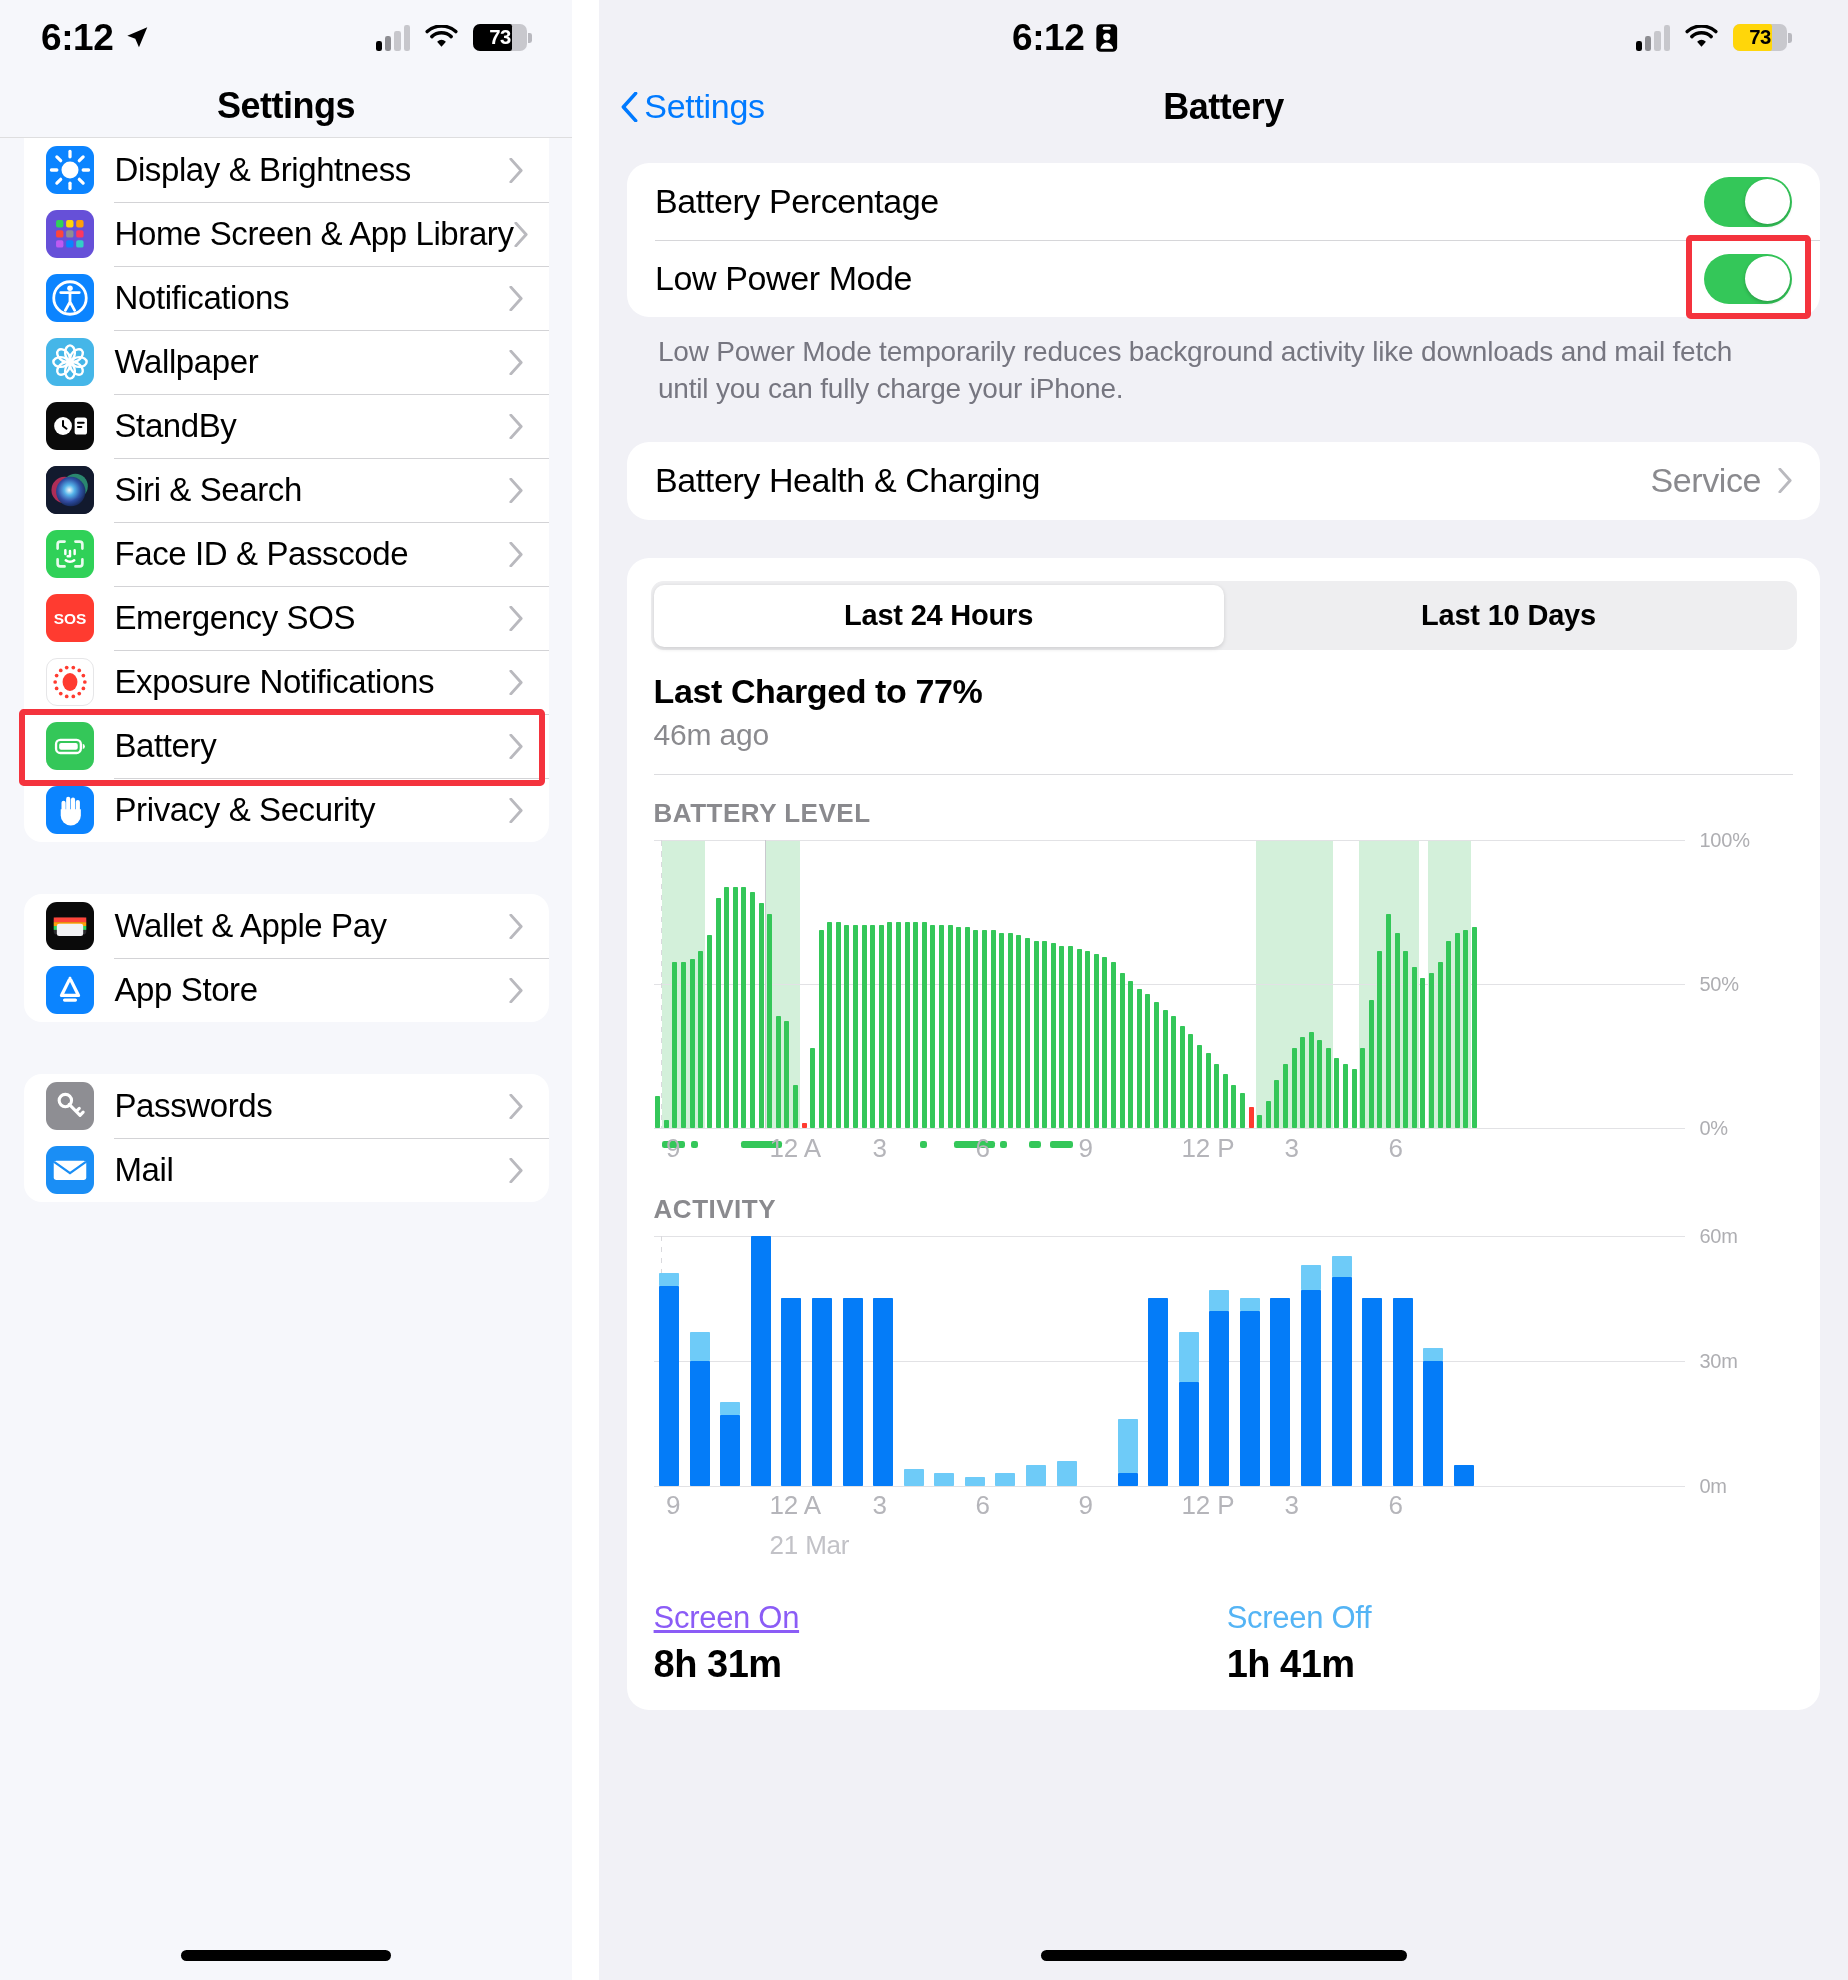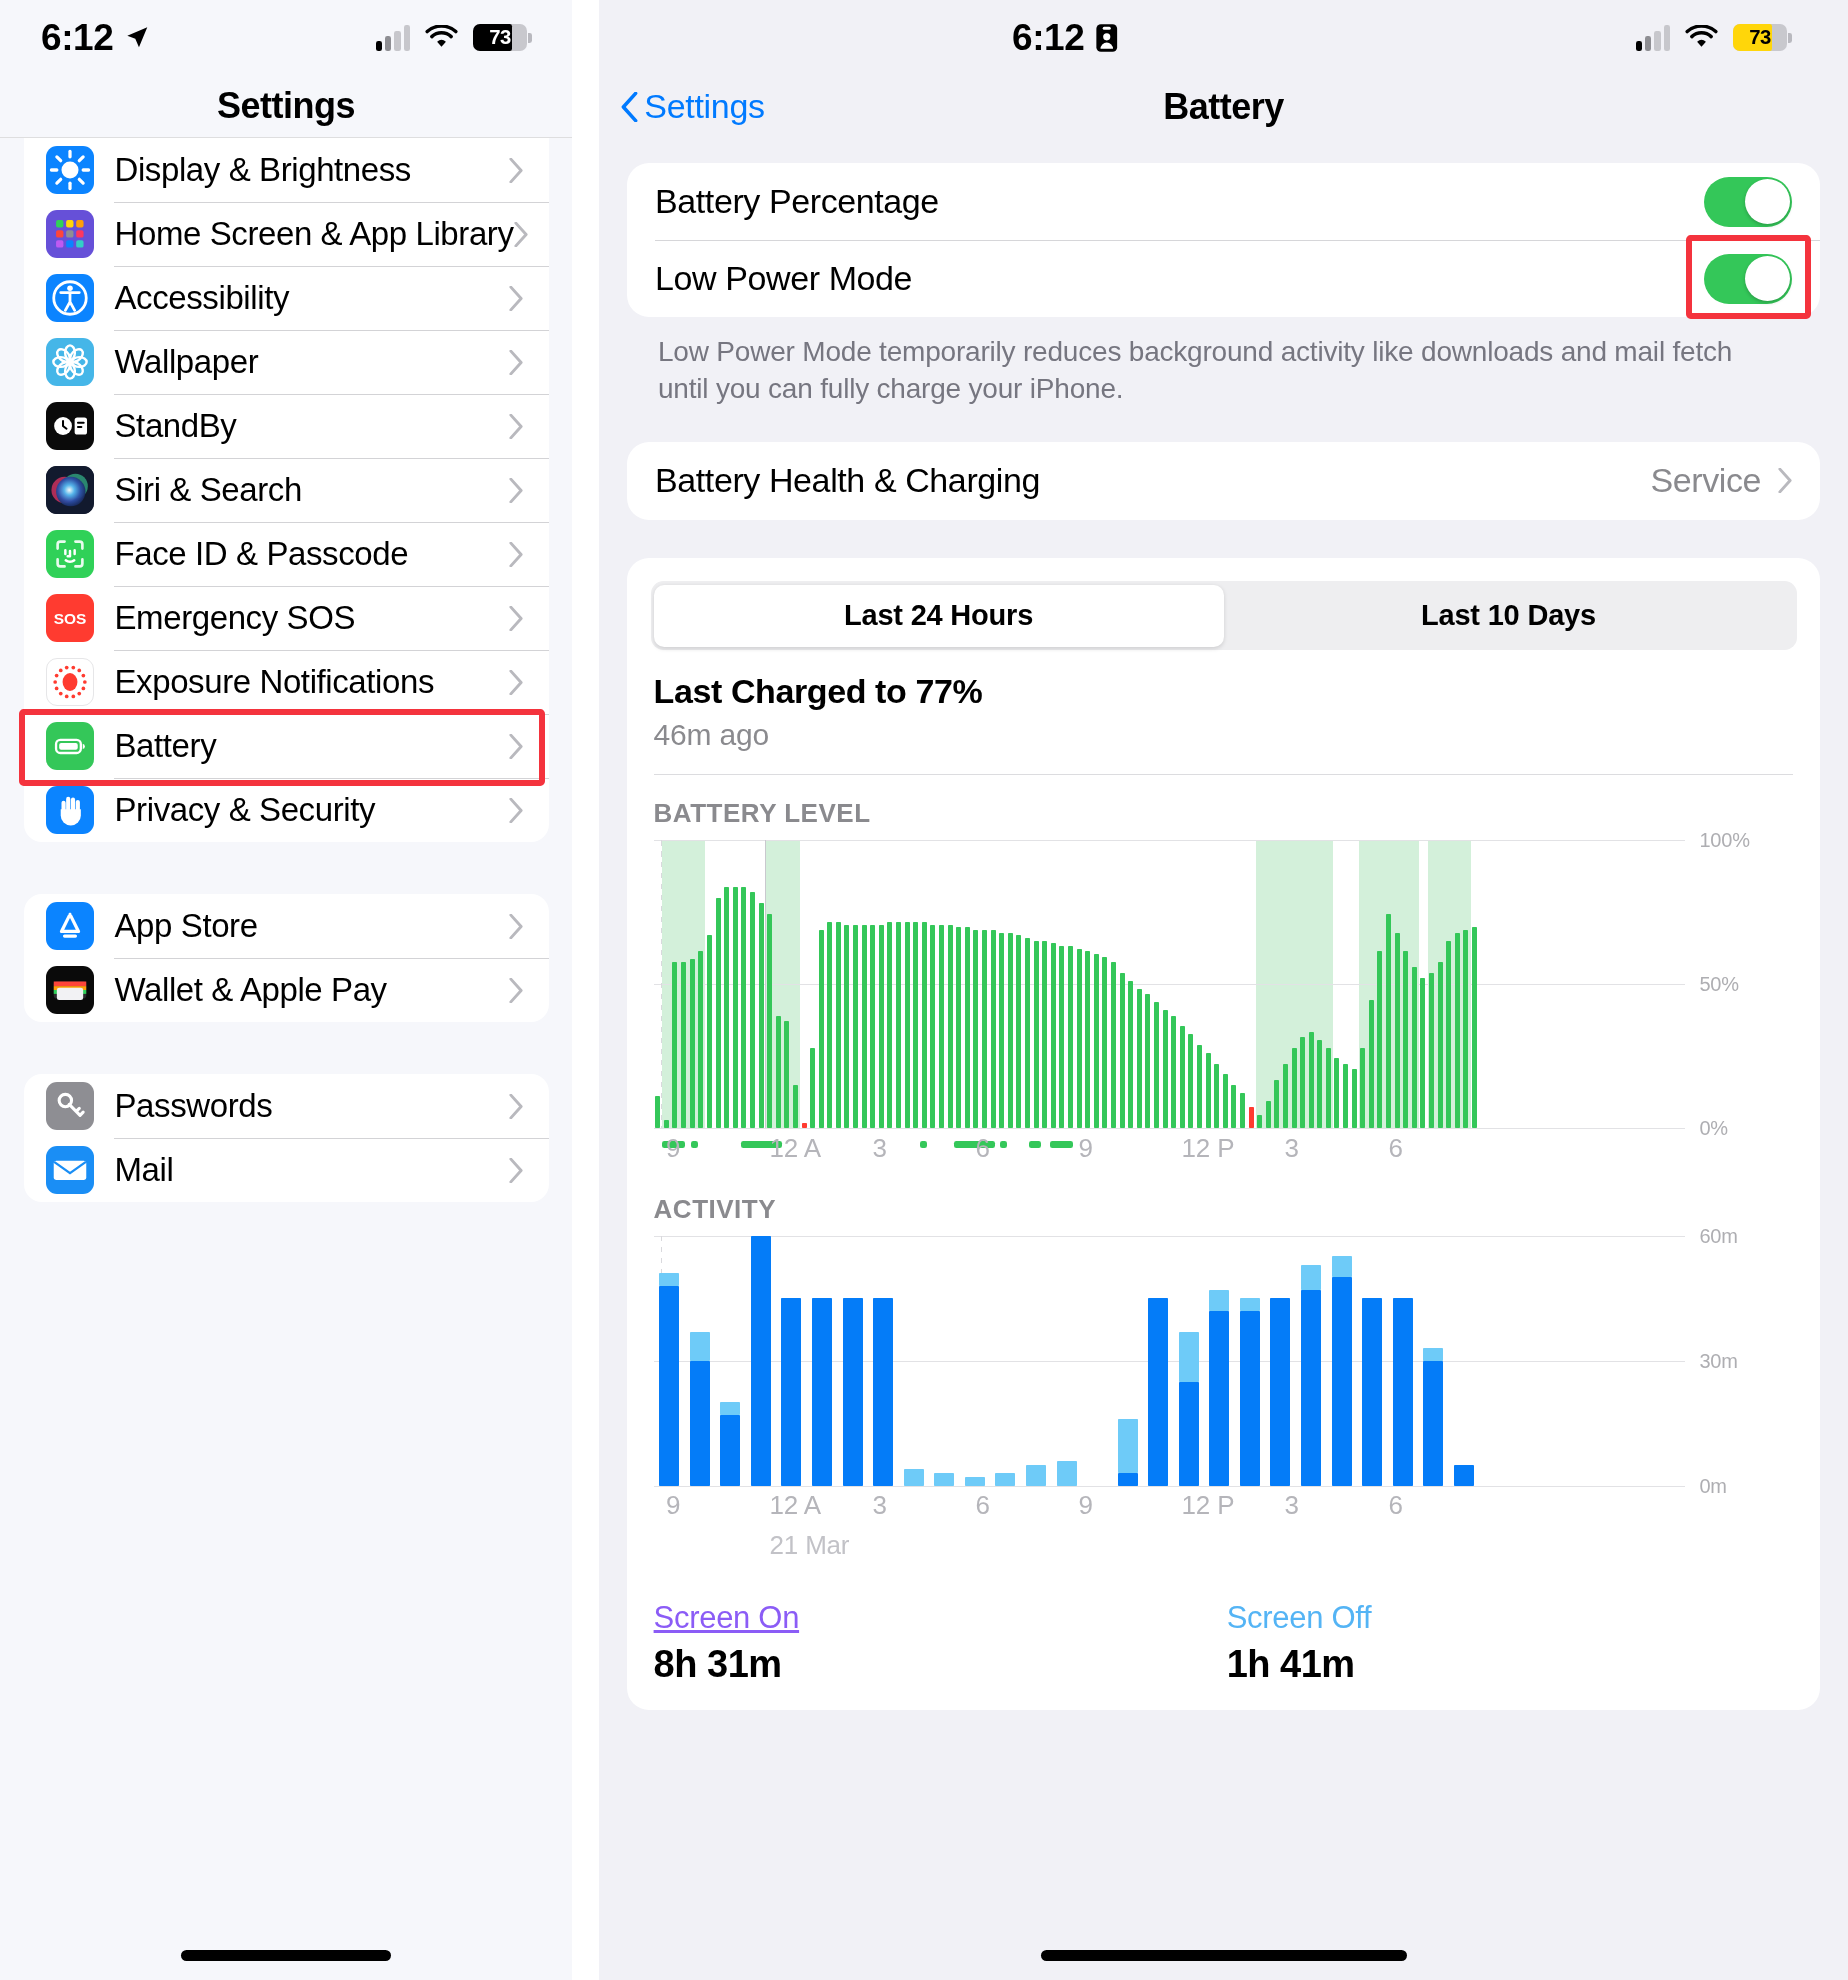--- a/index.html
+++ b/index.html
@@ -300,21 +300,21 @@
             </svg>
      </div>
           <div class="row">
        <span class="app-icon" style="background:#0b84ff;">
               <svg viewBox="0 0 62 62" width="48" height="48">
         <circle cx="31" cy="31" r="21" fill="none" stroke="#fff" stroke-width="3.6"></circle>
         <circle cx="31" cy="18.5" r="3.6" fill="#fff"></circle>
         <path d="M19 24 H43 M31 24 V36 M31 36 L25 47 M31 36 L37 47" stroke="#fff" stroke-width="3.6" stroke-linecap="round" fill="none"></path>
       </svg>
             </span>
-       <div class="row-label">Accessibility</div>
+       <div class="row-label">Notifications</div>
        <svg class="chev" viewBox="0 0 12 22">
   <path d="M1.5 1 L10.5 11 L1.5 21" stroke="#b9b9be" stroke-width="2.6" fill="none" stroke-linecap="round" stroke-linejoin="round"></path>
             </svg>
      </div>
           <div class="row">
        <span class="app-icon" style="background:#45b6e8;">
               <svg viewBox="0 0 62 62" width="48" height="48">
                 <ellipse cx="31" cy="19" rx="6.3" ry="9.5" fill="none" stroke="#fff" stroke-width="3.1" transform="rotate(0 31 31)"></ellipse>
                 <ellipse cx="31" cy="19" rx="6.3" ry="9.5" fill="none" stroke="#fff" stroke-width="3.1" transform="rotate(45 31 31)"></ellipse>
                 <ellipse cx="31" cy="19" rx="6.3" ry="9.5" fill="none" stroke="#fff" stroke-width="3.1" transform="rotate(90 31 31)"></ellipse>
@@ -446,41 +446,41 @@
             </span>
        <div class="row-label">Privacy &amp; Security</div>
        <svg class="chev" viewBox="0 0 12 22">
   <path d="M1.5 1 L10.5 11 L1.5 21" stroke="#b9b9be" stroke-width="2.6" fill="none" stroke-linecap="round" stroke-linejoin="round"></path>
             </svg>
      </div>
         </div>
       <div class="spacer-lg"></div>
       <div class="group" id="g2">
           <div class="row">
-       <span class="app-icon" style="background:#0b84ff;">
-              <svg viewBox="0 0 62 62" width="48" height="48">
-        <path d="M31 16 L20 38 M31 16 L42 38 M20 38 h22 M24 44 h14" stroke="#fff" stroke-width="4.2" fill="none" stroke-linecap="round" stroke-linejoin="round"></path>
-              </svg>
-            </span>
-       <div class="row-label">App Store</div>
-       <svg class="chev" viewBox="0 0 12 22">
-  <path d="M1.5 1 L10.5 11 L1.5 21" stroke="#b9b9be" stroke-width="2.6" fill="none" stroke-linecap="round" stroke-linejoin="round"></path>
-            </svg>
-     </div>
-          <div class="row">
        <span class="app-icon" style="background:#0a0a0a;">
               <svg viewBox="0 0 62 62" width="48" height="48">
         <rect x="10" y="20" width="42" height="22" rx="4" fill="#2b2b2e"></rect>
         <rect x="10" y="20" width="42" height="6" fill="#ff453a"></rect>
         <rect x="10" y="26" width="42" height="5" fill="#ff9f0a"></rect>
         <rect x="10" y="31" width="42" height="5" fill="#30d158"></rect>
         <rect x="14" y="28" width="34" height="16" rx="3" fill="#f2f2f4"></rect>
       </svg>
             </span>
        <div class="row-label">Wallet &amp; Apple Pay</div>
+       <svg class="chev" viewBox="0 0 12 22">
+  <path d="M1.5 1 L10.5 11 L1.5 21" stroke="#b9b9be" stroke-width="2.6" fill="none" stroke-linecap="round" stroke-linejoin="round"></path>
+            </svg>
+     </div>
+          <div class="row">
+       <span class="app-icon" style="background:#0b84ff;">
+              <svg viewBox="0 0 62 62" width="48" height="48">
+        <path d="M31 16 L20 38 M31 16 L42 38 M20 38 h22 M24 44 h14" stroke="#fff" stroke-width="4.2" fill="none" stroke-linecap="round" stroke-linejoin="round"></path>
+              </svg>
+            </span>
+       <div class="row-label">App Store</div>
        <svg class="chev" viewBox="0 0 12 22">
   <path d="M1.5 1 L10.5 11 L1.5 21" stroke="#b9b9be" stroke-width="2.6" fill="none" stroke-linecap="round" stroke-linejoin="round"></path>
             </svg>
      </div>
         </div>
       <div class="spacer-lg"></div>
       <div class="group" id="g3">
           <div class="row">
        <span class="app-icon" style="background:#8e8e93;">
               <svg viewBox="0 0 62 62" width="48" height="48">

